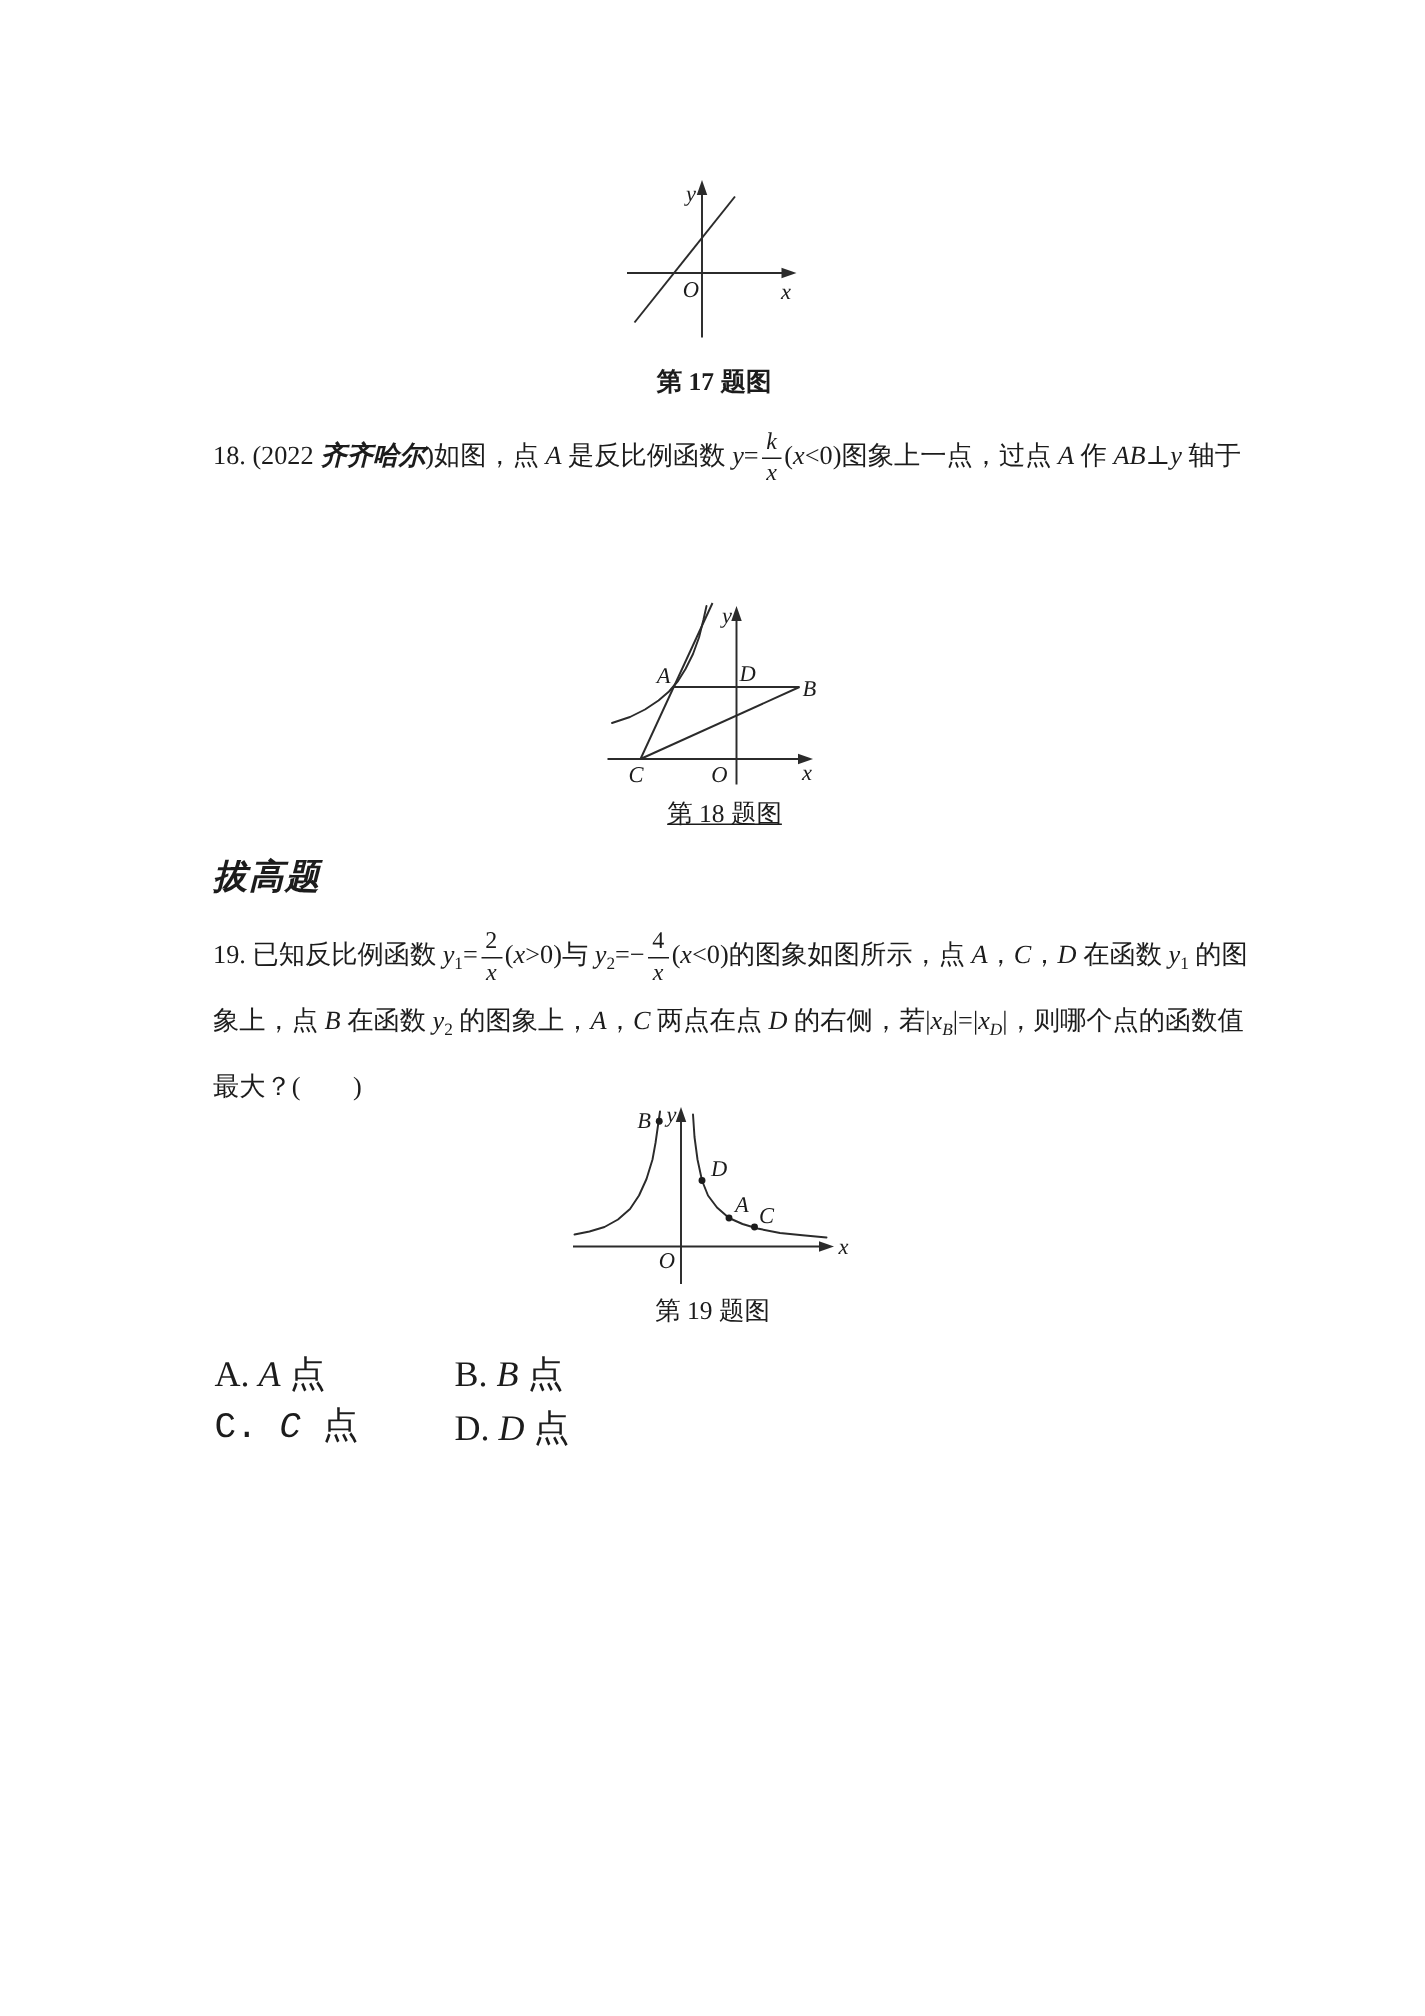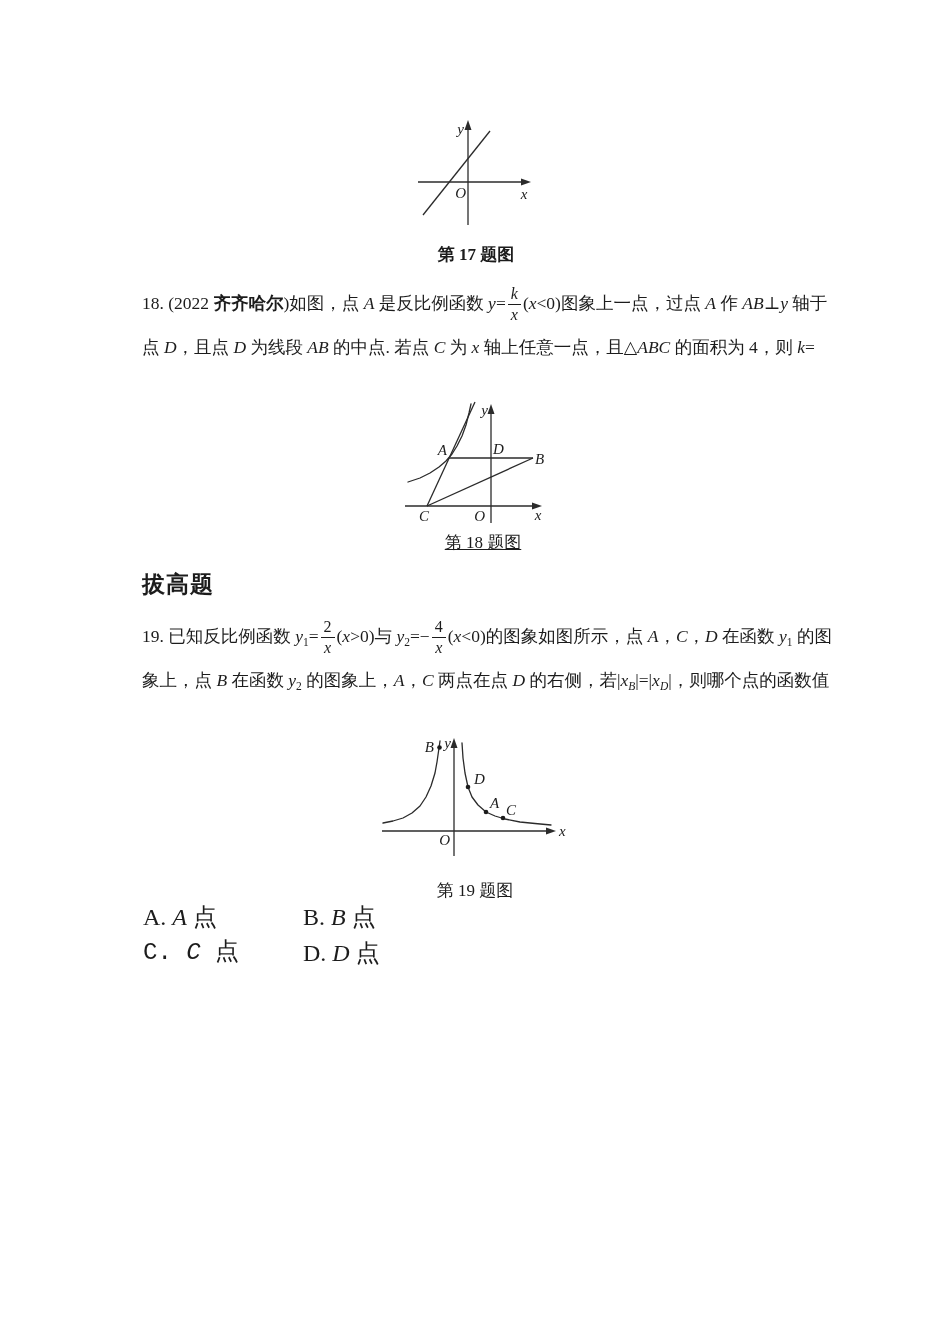--- a/index.html
+++ b/index.html
@@ -4,33 +4,33 @@
 <style>
   html,body{margin:0;padding:0;background:#ffffff;}
   .page{
     position:relative;width:950px;height:1344px;background:#ffffff;
     font-family:"Liberation Serif","DejaVu Serif",serif;color:#1c1c1c;
     overflow:hidden;
   }
   .para{position:absolute;left:142px;width:700px;}
   .tline{height:44px;line-height:44px;white-space:nowrap;font-size:17.5px;}
   .i{font-style:italic;}
-  .b{font-weight:700;font-family:"Liberation Sans","DejaVu Sans",sans-serif;}
+  .b{font-weight:700;font-family:"Liberation Sans","DejaVu Sans",sans-serif;font-style:italic;}
   .sub{font-size:11.5px;vertical-align:-4px;}
   .frac{display:inline-block;vertical-align:-0.62em;text-align:center;line-height:1;margin:0 2px;}
   .fnum{display:block;padding:0 3px 1.5px;border-bottom:1.2px solid #1c1c1c;font-size:16px;line-height:1.05;}
   .fden{display:block;padding-top:1.5px;font-size:16px;line-height:1.05;}
   .heading{
     position:absolute;left:142px;top:569px;font-size:23px;font-weight:700;
-    font-family:"Liberation Sans","DejaVu Sans",sans-serif;letter-spacing:1px;
+    font-family:"Liberation Sans","DejaVu Sans",sans-serif;letter-spacing:1px;font-style:italic;
   }
   .caption{position:absolute;font-size:17px;text-align:center;white-space:nowrap;}
   .cap17{left:390px;top:243px;width:172px;font-weight:bold;}
   .cap18{left:407px;top:531px;width:152px;text-decoration:underline;}
-  .cap19{left:389px;top:862px;width:172px;margin-top:17px;}
+  .cap19{left:389px;top:862px;width:172px;}
   .choice{position:absolute;font-size:24px;white-space:nowrap;height:22px;line-height:22px;}
   .fig{position:absolute;}
   .fig17{left:390px;top:110px;}
   .fig18{left:395px;top:398px;}
   .fig19{left:375px;top:732px;}
   svg .axis, svg .curve, svg .seg{stroke:#2b2b2b;stroke-width:1.3;fill:none;}
   svg .curve{stroke-linejoin:round;stroke-linecap:round;}
   svg .arrow{fill:#2b2b2b;stroke:none;}
   svg .dot{fill:#1c1c1c;stroke:none;}
   svg text{font-family:"Liberation Serif","DejaVu Serif",serif;font-style:italic;font-size:15px;fill:#1c1c1c;}
@@ -47,21 +47,20 @@
     <polygon class="arrow" points="78,10 74.5,20 81.5,20"></polygon>
     <line class="seg" x1="33" y1="105" x2="100" y2="21"></line>
     <text x="74" y="24" text-anchor="end">y</text>
     <text x="134" y="89" text-anchor="middle">x</text>
     <text x="76" y="88" text-anchor="end">O</text>
   </svg>
   <div class="caption cap17">第 17 题图</div>
 
   <div class="para" style="top:281px;">
     <div class="tline"><span>18. (2022 </span><span class="b">齐齐哈尔</span><span>)如图，点 </span><span class="i">A</span><span> 是反比例函数 </span><span class="i">y</span><span>=</span><span class="frac"><span class="fnum i">k</span><span class="fden i">x</span></span><span>(</span><span class="i">x</span><span>&lt;0)图象上一点，过点 </span><span class="i">A</span><span> 作 </span><span class="i">AB</span><span>⊥</span><span class="i">y</span><span> 轴于</span></div>
-    <div class="tline"><span>点 </span><span class="i">D</span><span>，且点 </span><span class="i">D</span><span> 为线段 </span><span class="i">AB</span><span> 的中点. 若点 </span><span class="i">C</span><span> 为 </span><span class="i">x</span><span> 轴上任意一点，且△</span><span class="i">ABC</span><span> 的面积为 4，则 </span><span class="i">k</span><span>=</span></div>
   </div>
 
   <svg class="fig fig18" width="155" height="132" viewBox="0 0 155 132">
     <line class="axis" x1="10" y1="108" x2="142" y2="108"></line>
     <polygon class="arrow" points="147,108 137,104.5 137,111.5"></polygon>
     <line class="axis" x1="96" y1="125" x2="96" y2="12"></line>
     <polygon class="arrow" points="96,6 92.5,16 99.5,16"></polygon>
     <polyline class="curve" points="13,84 25,80 35,75 44,69 51,63 57,56 62,48 67,38 71,27 74,15 76,6"></polyline>
     <line class="seg" x1="54" y1="60" x2="138" y2="60"></line>
     <line class="seg" x1="32" y1="108" x2="138" y2="60"></line>
@@ -74,20 +73,21 @@
     <text x="143" y="122" text-anchor="middle">x</text>
     <text x="93" y="17" text-anchor="end">y</text>
   </svg>
   <div class="caption cap18">第 18 题图</div>
 
   <div class="heading">拔高题</div>
 
   <div class="para" style="top:614px;">
     <div class="tline"><span>19. 已知反比例函数 </span><span class="i">y</span><span class="sub">1</span><span>=</span><span class="frac"><span class="fnum r">2</span><span class="fden i">x</span></span><span>(</span><span class="i">x</span><span>&gt;0)与 </span><span class="i">y</span><span class="sub">2</span><span>=−</span><span class="frac"><span class="fnum r">4</span><span class="fden i">x</span></span><span>(</span><span class="i">x</span><span>&lt;0)的图象如图所示，点 </span><span class="i">A</span><span>，</span><span class="i">C</span><span>，</span><span class="i">D</span><span> 在函数 </span><span class="i">y</span><span class="sub">1</span><span> 的图</span></div>
     <div class="tline"><span>象上，点 </span><span class="i">B</span><span> 在函数 </span><span class="i">y</span><span class="sub">2</span><span> 的图象上，</span><span class="i">A</span><span>，</span><span class="i">C</span><span> 两点在点 </span><span class="i">D</span><span> 的右侧，若|</span><span class="i">x</span><span class="i sub">B</span><span>|=|</span><span class="i">x</span><span class="i sub">D</span><span>|，则哪个点的函数值</span></div>
+    <div class="tline"><span>最大？(　　)</span></div>
   </div>
 
   <svg class="fig fig19" width="200" height="130" viewBox="0 0 200 130">
     <line class="axis" x1="7" y1="99" x2="176" y2="99"></line>
     <polygon class="arrow" points="181,99 171,95.5 171,102.5"></polygon>
     <line class="axis" x1="79" y1="124" x2="79" y2="12"></line>
     <polygon class="arrow" points="79,6 75.5,16 82.5,16"></polygon>
     <polyline class="curve" points="8,91 18,89 28,86 37,81 45,74 51,65 56,54 60,41 62,30 64,16 65,9"></polyline>
     <polyline class="curve" points="87,11 88,26 90,41 93,55 97,65 103,73 111,80 120,84 130,87 145,90 160,91.5 176,93"></polyline>
     <circle class="dot" cx="64.5" cy="15.5" r="2.3"></circle>

